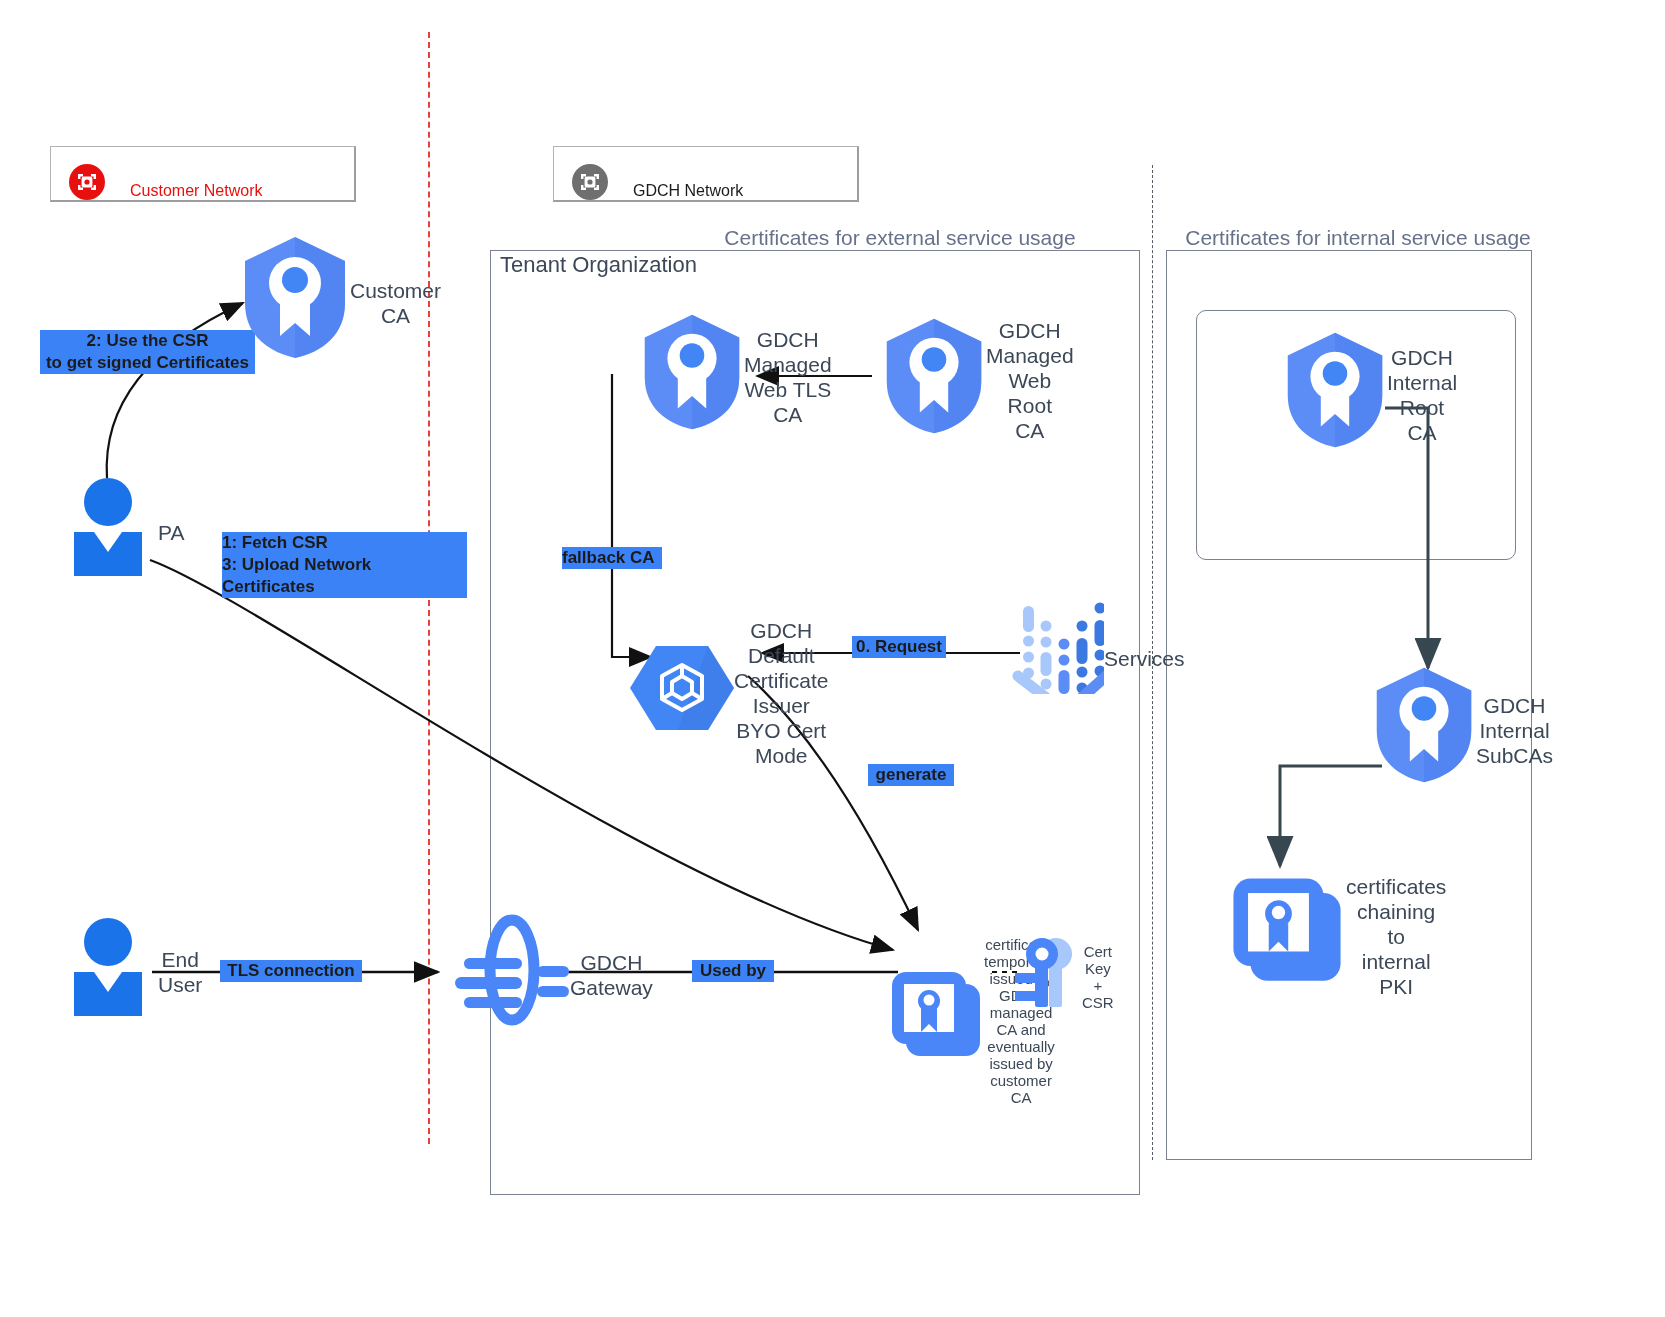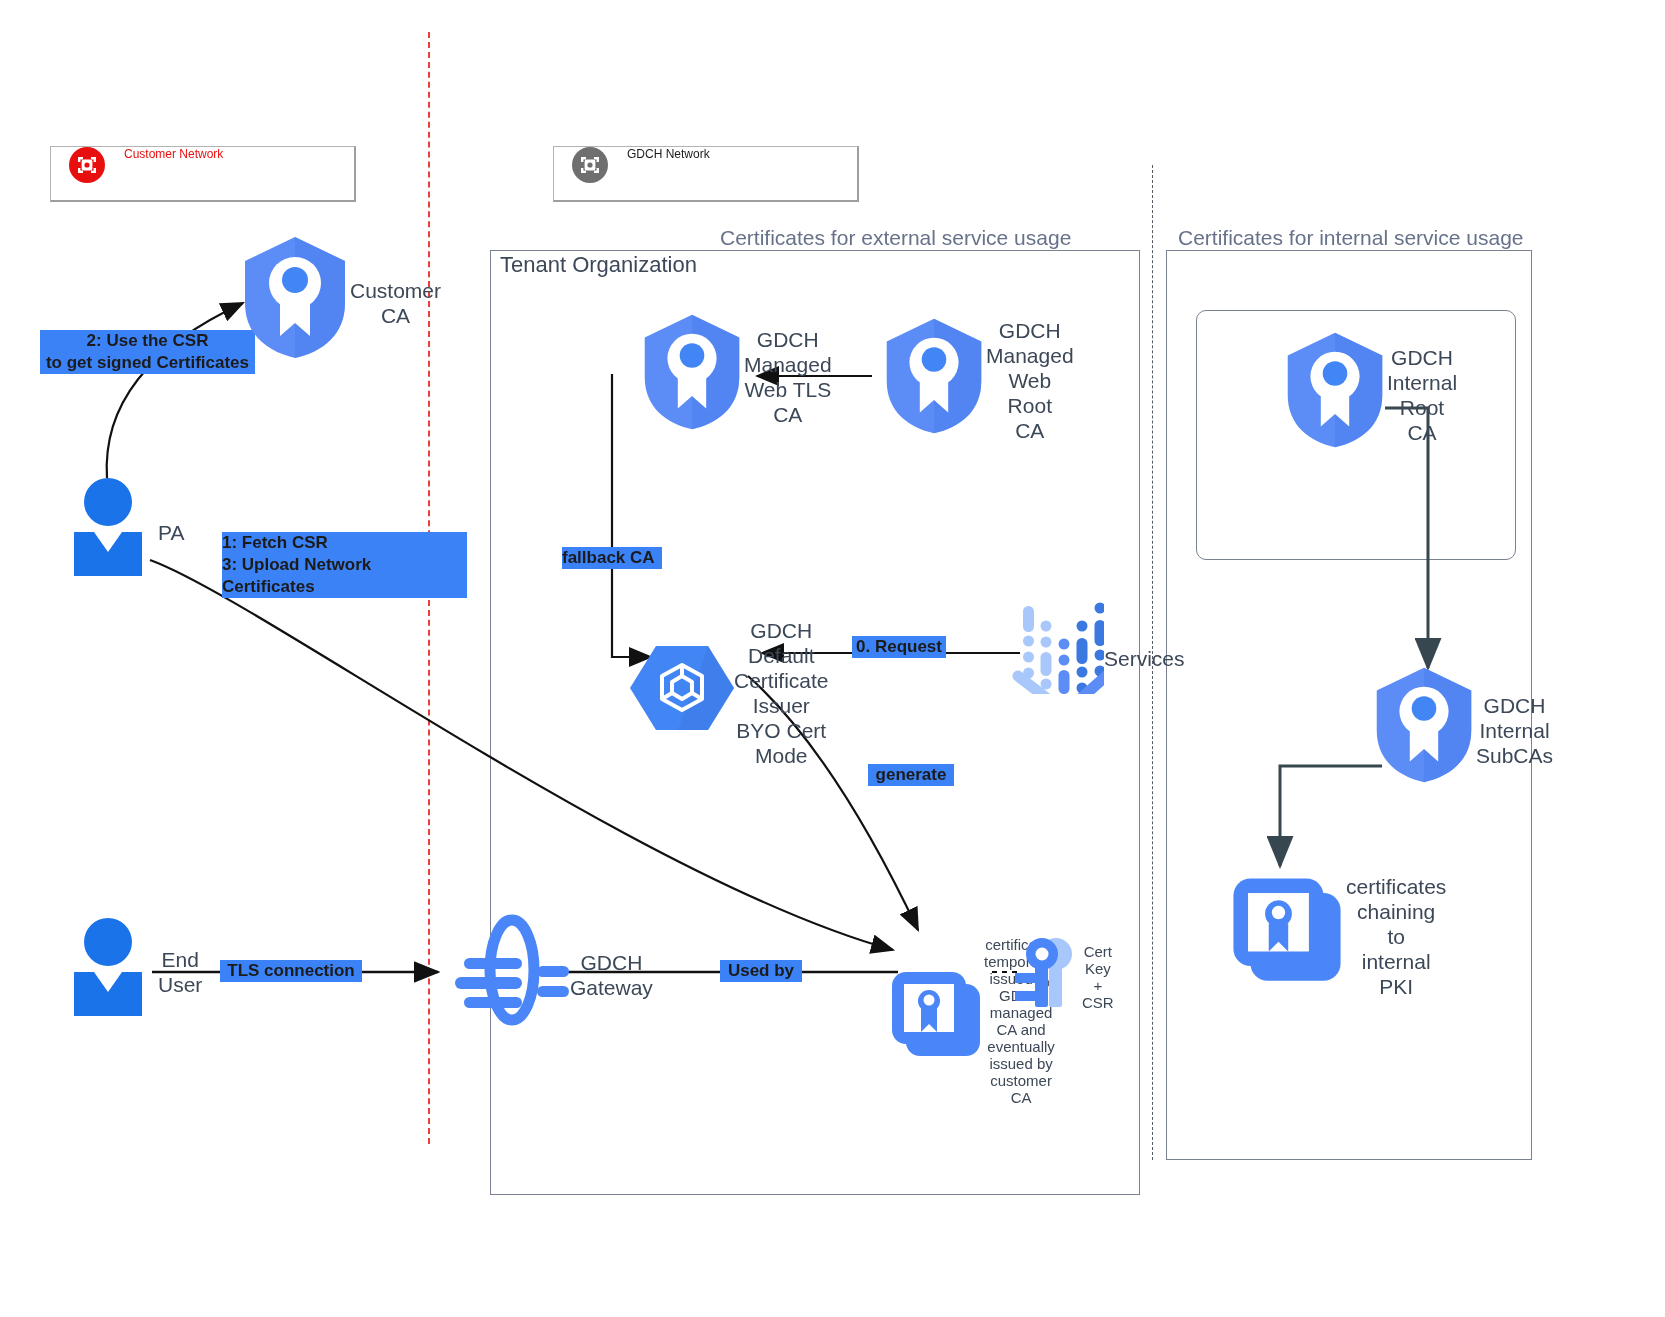--- a/index.html
+++ b/index.html
@@ -6,34 +6,34 @@
   body{width:1665px;height:1317px;font-family:"Liberation Sans",sans-serif;overflow:hidden;}
   #stage{position:relative;width:1665px;height:1317px;background:#fff;}
 
   
   .netbox{
     position:absolute;background:#ffffff;border:1px solid #b3b3b3;
     border-bottom:2px solid #9e9e9e;border-right:2px solid #9e9e9e;
     box-sizing:border-box;
   }
   .netbox .netlabel{
-    display:flex;align-items:flex-start;gap:19px;height:100%;padding-left:18px;
-    font-size:12px;
+    display:flex;align-items:flex-end;gap:25px;height:100%;padding-left:18px;
+    font-size:16px;
   }
   .net-icon{width:36px;height:36px;border-radius:50%;display:block;flex:none;}
 
   .plainbox{
     position:absolute;border:1px solid #7a8190;box-sizing:border-box;background:transparent;
   }
   .plainbox.rounded{border-radius:10px;}
   .boxtitle{
     position:absolute;font-size:22px;color:#3c4858;white-space:nowrap;text-align:center;
   }
   .sectiontitle{
-    position:absolute;font-size:21px;color:#67728a;white-space:nowrap;
+    position:absolute;font-size:21px;color:#67728a;white-space:nowrap;text-align:center;
   }
 
   .vdash{position:absolute;border-left:2px dashed #e8403a;}
   .vdot{position:absolute;border-left:1px dashed #555a63;}
 
   
   .node{position:absolute;display:flex;flex-direction:row;align-items:center;}
   .node .caption{
     margin-top:6px;font-size:21px;line-height:25px;color:#3c4858;text-align:center;
     white-space:pre-line;
@@ -136,21 +136,21 @@
   </svg>
 
   <div class="edgelabel" style="left:40px;top:330px;width:215px;">2: Use the CSR
 to get signed Certificates</div>
   <div class="edgelabel" style="left:222px;top:532px;width:245px;text-align:left;">1: Fetch CSR
 3: Upload Network Certificates</div>
   <div class="edgelabel" style="left:562px;top:547px;width:100px;text-align:left;">fallback CA</div>
   <div class="edgelabel" style="left:852px;top:636px;width:94px;">0. Request</div>
   <div class="edgelabel" style="left:868px;top:764px;width:86px;">generate</div>
   <div class="edgelabel" style="left:220px;top:960px;width:142px;">TLS connection</div>
-  <div class="edgelabel" style="left:720px;top:960px;width:82px;text-align:center;">Used by</div>
+  <div class="edgelabel" style="left:692px;top:960px;width:82px;text-align:center;">Used by</div>
 
   <div class="node" style="left:240px;top:235px;width:140px;">
     <span>
       <svg width="110" height="125" viewBox="0 0 110 125">
         <path d="M55 2 L105 26 L105 68 C105 100 82 117 55 123 C28 117 5 100 5 68 L5 26 Z" fill="#5c8df6"></path>
         <path d="M55 2 L105 26 L105 68 C105 100 82 117 55 123 Z" fill="#4a80ee" opacity="0.55"></path>
         <circle cx="55" cy="48" r="26" fill="#ffffff"></circle>
         <circle cx="55" cy="45" r="13" fill="#4285f4"></circle>
         <path d="M40 62 L40 101 L55 88 L70 101 L70 62 Z" fill="#ffffff"></path>
       </svg>

